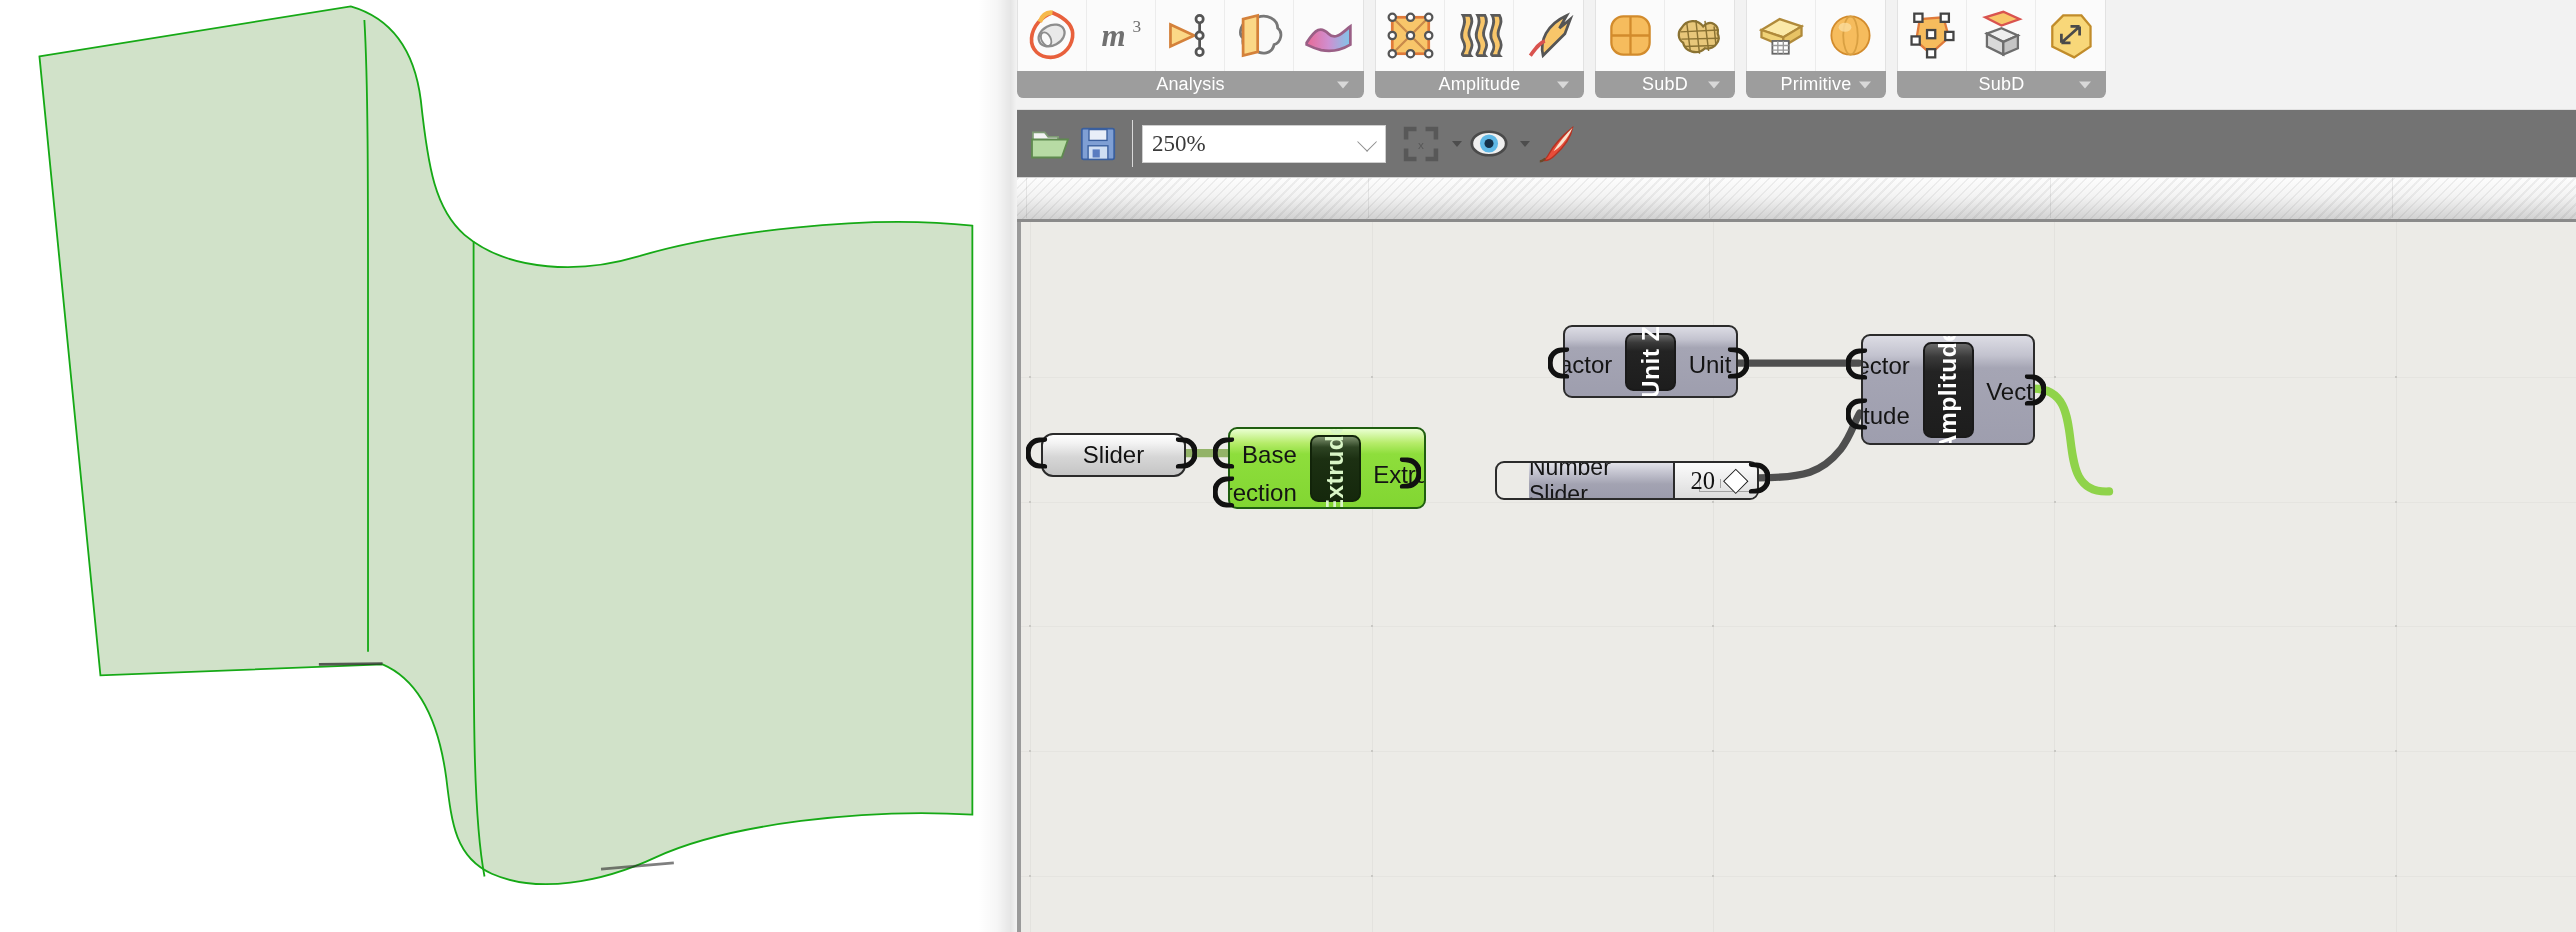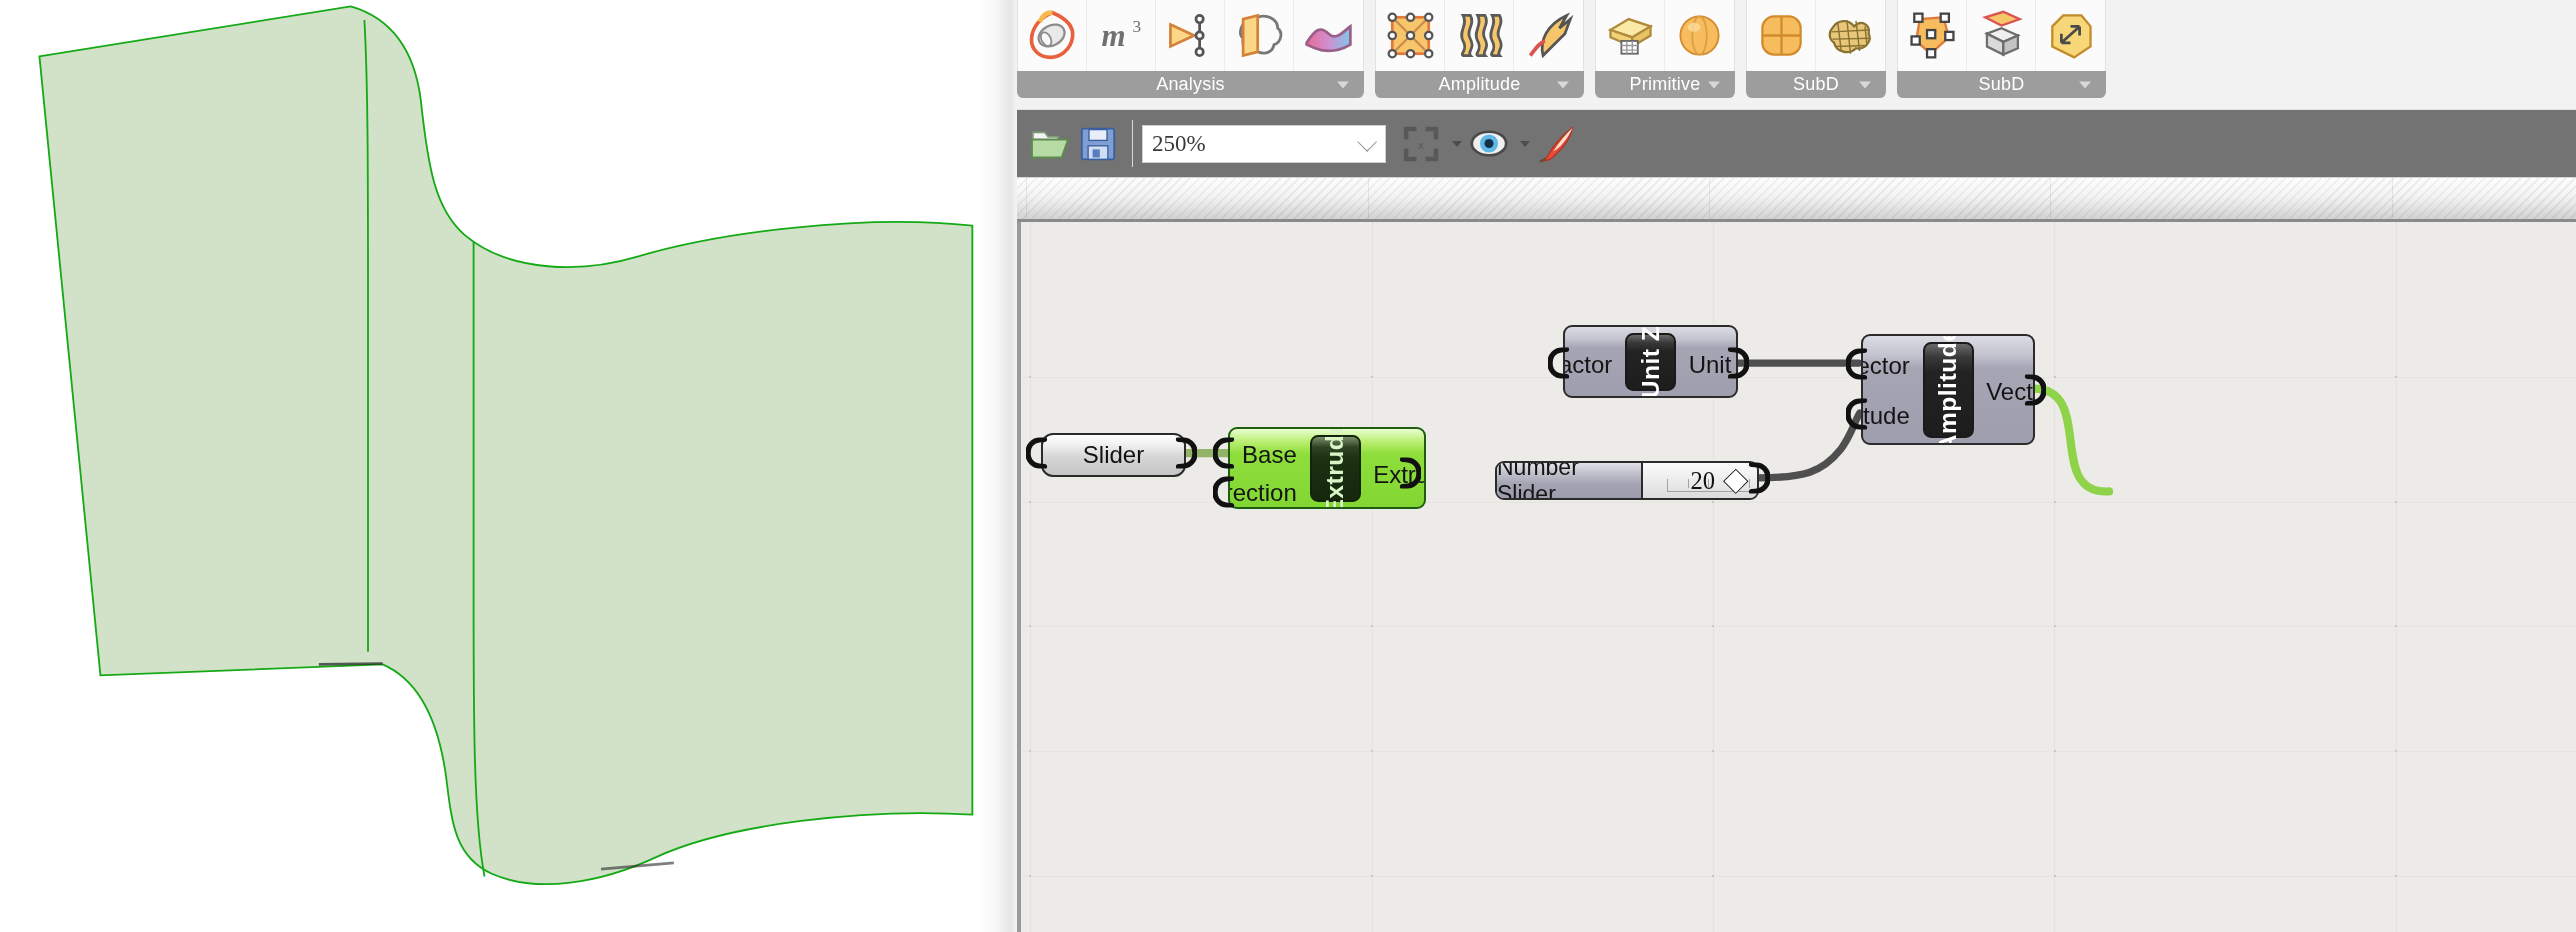--- a/index.html
+++ b/index.html
@@ -162,21 +162,21 @@
   
   #slider{position:absolute;}
   #slider .sl-outer{
     position:absolute;left:0;top:0;width:100%;height:100%;
     border:2.7px solid #2b2b2b;border-radius:9px;display:flex;overflow:hidden;
   }
   #slider .sl-name{
     width:144px;
     background:linear-gradient(to bottom,#e2e2e9 0%,#c9c9d4 22%,#a3a3b2 60%,#9c9cac 100%);
     display:flex;align-items:center;justify-content:center;
-    font-size:23px;color:#151515;border-right:2.7px solid #2b2b2b;
+    font-size:23px;color:#151515;border-right:2.7px solid #2b2b2b;margin-left:32px;
   }
   #slider .sl-track{
     flex:1;position:relative;
     background:linear-gradient(to bottom,#fbfbfb 0%,#efefef 40%,#dcdcdc 100%);
     display:flex;align-items:center;
   }
   #slider .ticks{position:absolute;left:24px;top:16.4px;width:164px;height:16.4px;}
   #slider .ticks .tk{position:absolute;top:0;width:0.9px;height:12.7px;background:#a2a2a2;}
   #slider .ticks .base{position:absolute;left:0;top:12px;width:164px;height:0.9px;background:#a2a2a2;}
   #slider .sl-val{
@@ -309,60 +309,60 @@
             </div>
             <div class="gname">
               <span>Amplitude</span>
               <span class="gtri"></span>
             </div>
           </div>
           <div class="rgroup">
             <div class="icons">
               <div class="ricon">
                 <svg width="51" height="51" viewBox="0 0 56 56">
+                  <rect x="7" y="7" width="42" height="42" rx="13" fill="#f6bc5d" stroke="#d28b2c" stroke-width="2.5"></rect>
+                  <path d="M28 7 v42 M7 28 h42" stroke="#d28b2c" stroke-width="2.5"></path>
+                </svg>
+              </div>
+              <div class="ricon">
+                <svg width="51" height="51" viewBox="0 0 56 56">
+                  <path d="M8 20 C14 10 26 10 32 18 C40 10 50 16 48 26 C52 34 44 44 34 42 C26 50 12 46 10 36 C4 32 4 24 8 20z" fill="#e8c77a" stroke="#8a7232" stroke-width="2.5"></path>
+                  <g stroke="#8a7232" stroke-width="1.6" fill="none">
+                    <path d="M14 14 L18 46 M24 11 L28 48 M34 12 L38 45 M44 18 L46 38"></path>
+                    <path d="M7 24 L49 22 M8 32 L50 31 M11 40 L46 39"></path>
+                  </g>
+                </svg>
+              </div>
+            </div>
+            <div class="gname">
+              <span>SubD</span>
+              <span class="gtri"></span>
+            </div>
+          </div>
+          <div class="rgroup">
+            <div class="icons">
+              <div class="ricon">
+                <svg width="51" height="51" viewBox="0 0 56 56">
                   <path d="M6 22 L26 10 L50 18 L30 30z" fill="#fbe9a8" stroke="#b08a3a" stroke-width="2.5"></path>
                   <path d="M6 22 L6 30 L30 40 L30 30z" fill="#f0d277" stroke="#b08a3a" stroke-width="2.5"></path>
                   <path d="M30 30 L30 40 L50 28 L50 18z" fill="#e7c365" stroke="#b08a3a" stroke-width="2.5"></path>
                   <rect x="18" y="34" width="18" height="14" fill="#fff" stroke="#666" stroke-width="2"></rect>
                   <path d="M24 34 v14 M30 34 v14 M18 39 h18 M18 44 h18" stroke="#999" stroke-width="1.5"></path>
                 </svg>
               </div>
               <div class="ricon">
                 <svg width="51" height="51" viewBox="0 0 56 56">
                   <circle cx="28" cy="28" r="21" fill="#f6bc5d" stroke="#d28b2c" stroke-width="2"></circle>
                   <ellipse cx="28" cy="28" rx="8" ry="21" fill="none" stroke="#d9a042" stroke-width="2"></ellipse>
                   <ellipse cx="22" cy="19" rx="7" ry="5" fill="#fbdc9c" opacity="0.8"></ellipse>
                 </svg>
               </div>
             </div>
             <div class="gname">
               <span>Primitive</span>
-              <span class="gtri"></span>
-            </div>
-          </div>
-          <div class="rgroup">
-            <div class="icons">
-              <div class="ricon">
-                <svg width="51" height="51" viewBox="0 0 56 56">
-                  <rect x="7" y="7" width="42" height="42" rx="13" fill="#f6bc5d" stroke="#d28b2c" stroke-width="2.5"></rect>
-                  <path d="M28 7 v42 M7 28 h42" stroke="#d28b2c" stroke-width="2.5"></path>
-                </svg>
-              </div>
-              <div class="ricon">
-                <svg width="51" height="51" viewBox="0 0 56 56">
-                  <path d="M8 20 C14 10 26 10 32 18 C40 10 50 16 48 26 C52 34 44 44 34 42 C26 50 12 46 10 36 C4 32 4 24 8 20z" fill="#e8c77a" stroke="#8a7232" stroke-width="2.5"></path>
-                  <g stroke="#8a7232" stroke-width="1.6" fill="none">
-                    <path d="M14 14 L18 46 M24 11 L28 48 M34 12 L38 45 M44 18 L46 38"></path>
-                    <path d="M7 24 L49 22 M8 32 L50 31 M11 40 L46 39"></path>
-                  </g>
-                </svg>
-              </div>
-            </div>
-            <div class="gname">
-              <span>SubD</span>
               <span class="gtri"></span>
             </div>
           </div>
           <div class="rgroup">
             <div class="icons">
               <div class="ricon">
                 <svg width="51" height="51" viewBox="0 0 56 56">
                   <path d="M14 10 L40 8 L46 30 L26 48 L10 34z" fill="#f6bc5d" stroke="#e07a3a" stroke-width="2.5"></path>
                   <g fill="#fff" stroke="#444" stroke-width="2.5">
                     <rect x="8" y="4" width="9" height="9"></rect>

